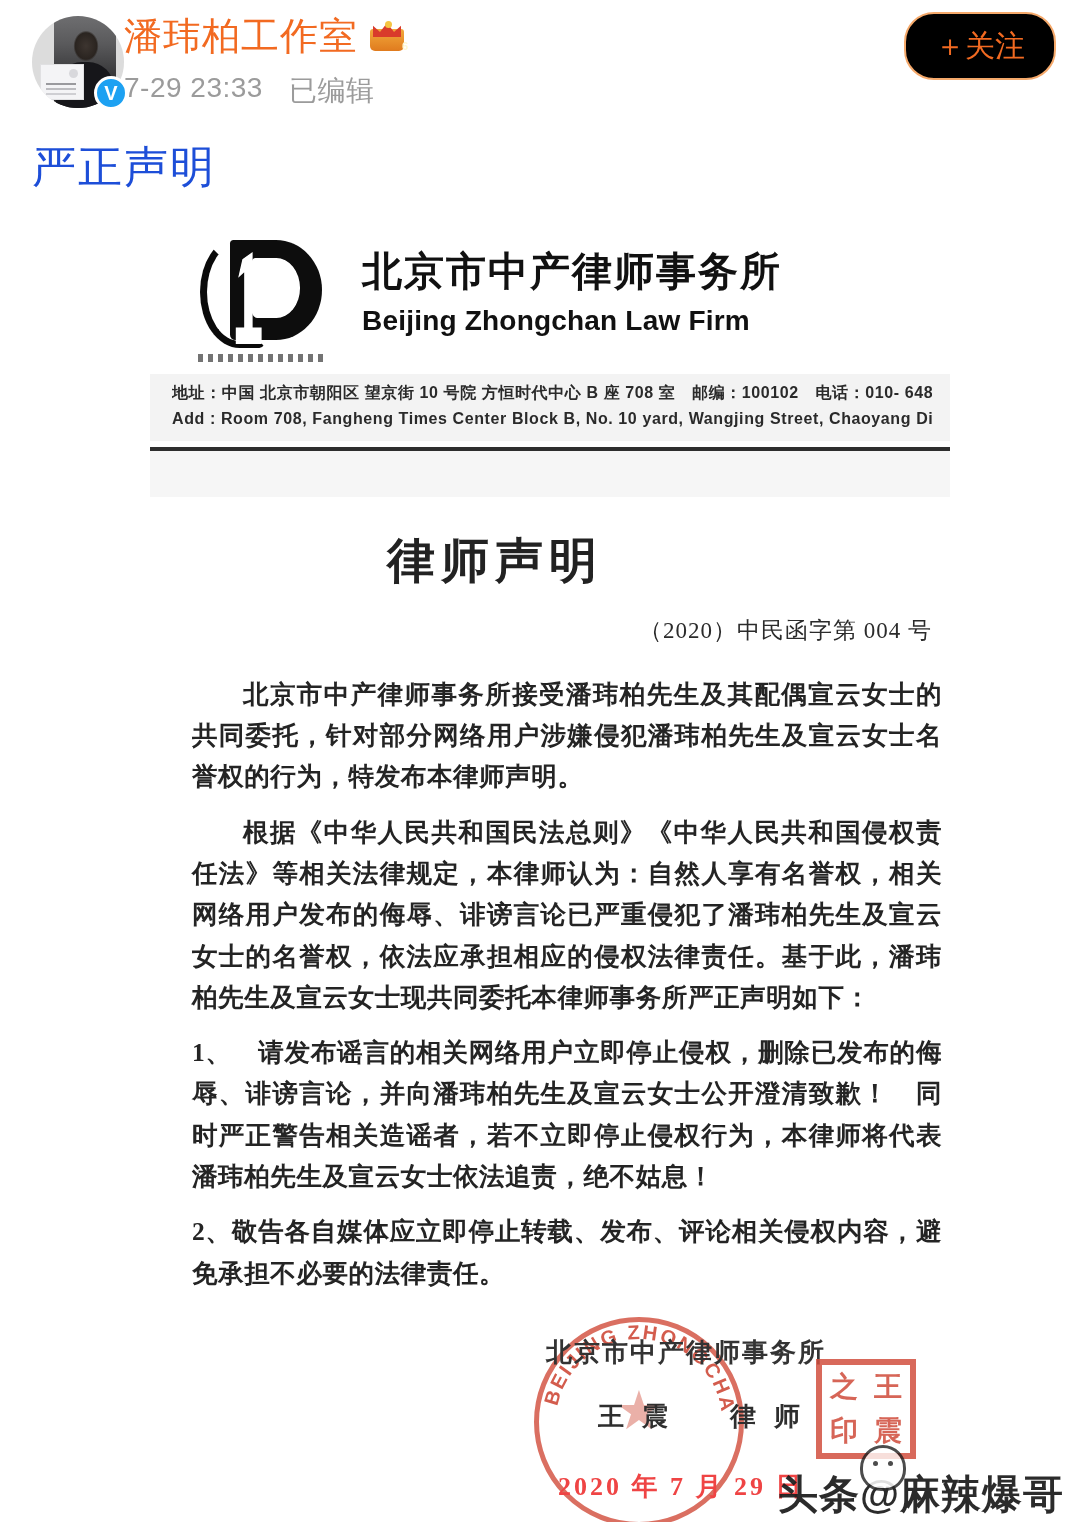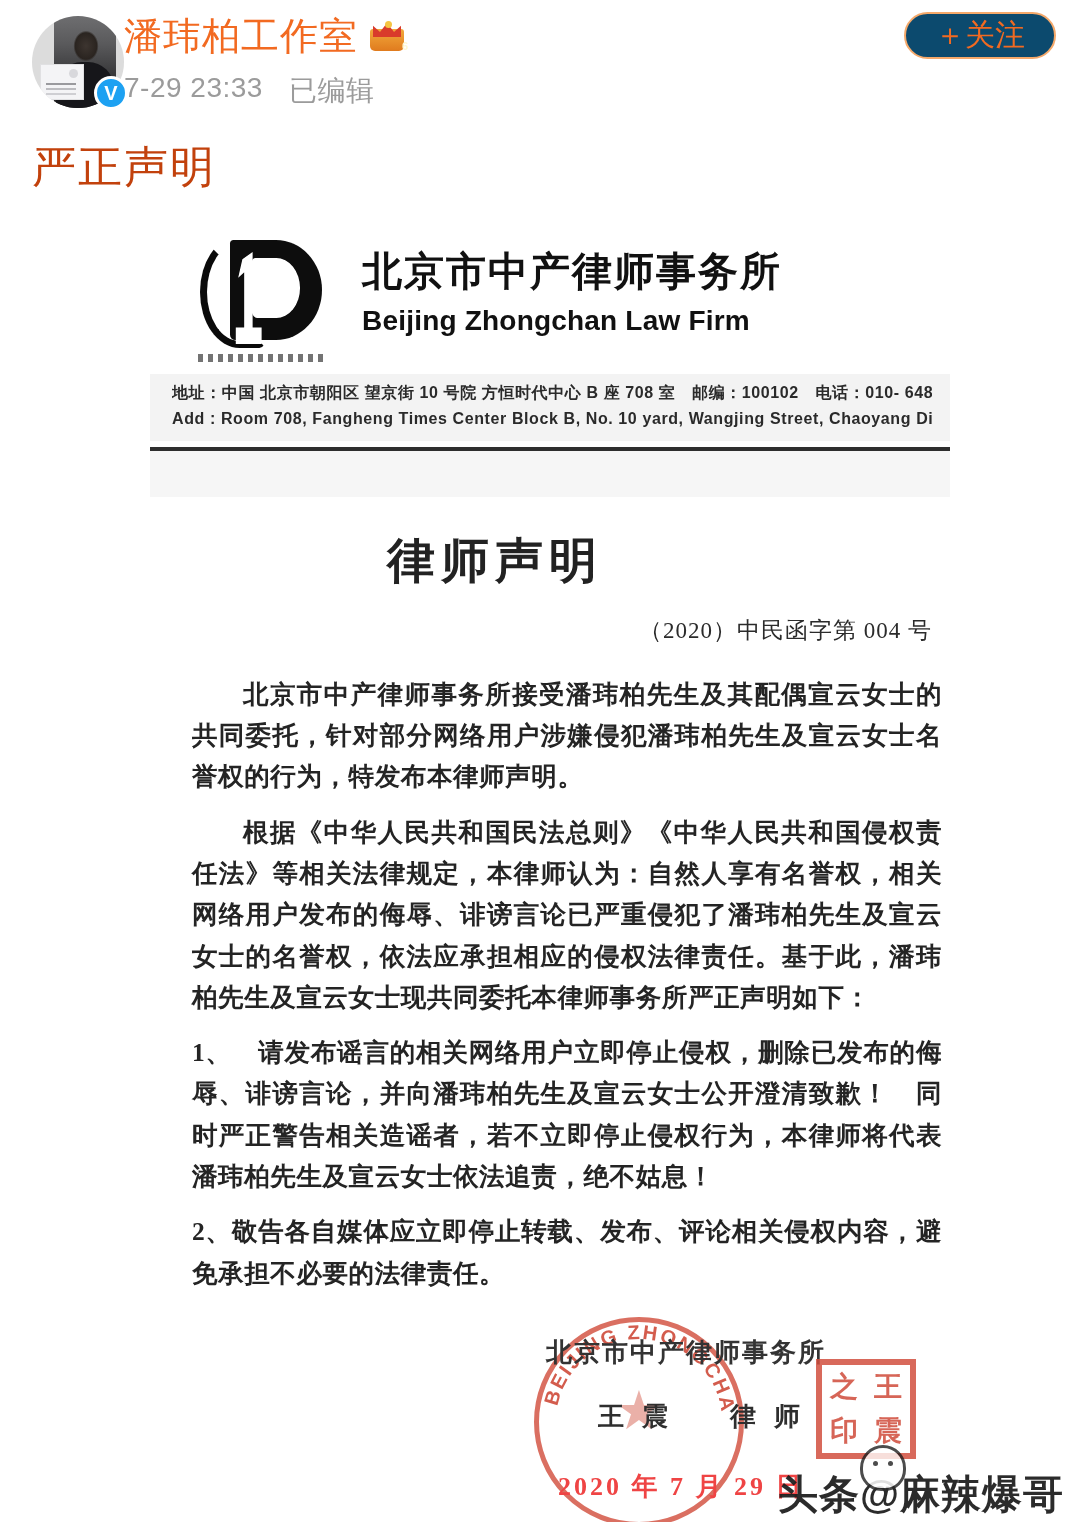--- a/index.html
+++ b/index.html
@@ -132,36 +132,36 @@
   .meta-time, .meta-edited {
     font-size: 28px;
     color: #9b9b9b;
     letter-spacing: 0.5px;
   }
   .meta-edited { margin-left: 26px; }
 
   .follow-btn {
     position: absolute;
     right: 24px; top: 12px;
-    width: 152px; height: 47px;
+    width: 152px; height: 68px;
     border: 2px solid #f5a96b;
     border-radius: 30px;
-    background: #0c4a6e;
+    background: #000000;
     color: #f26a21;
     font-size: 30px;
     display: flex; align-items: center; justify-content: center;
     gap: 4px;
     cursor: pointer;
   }
 
   
   .post-title {
     margin: 8px 0 0 32px;
     font-size: 44px;
-    color: #c2410c;
+    color: #1d4ed8;
     letter-spacing: 2px;
     font-weight: 400;
   }
 
   
   .doc {
     position: absolute;
     left: 150px; top: 222px;
     width: 800px; height: 1300px;
     background: #ffffff;

